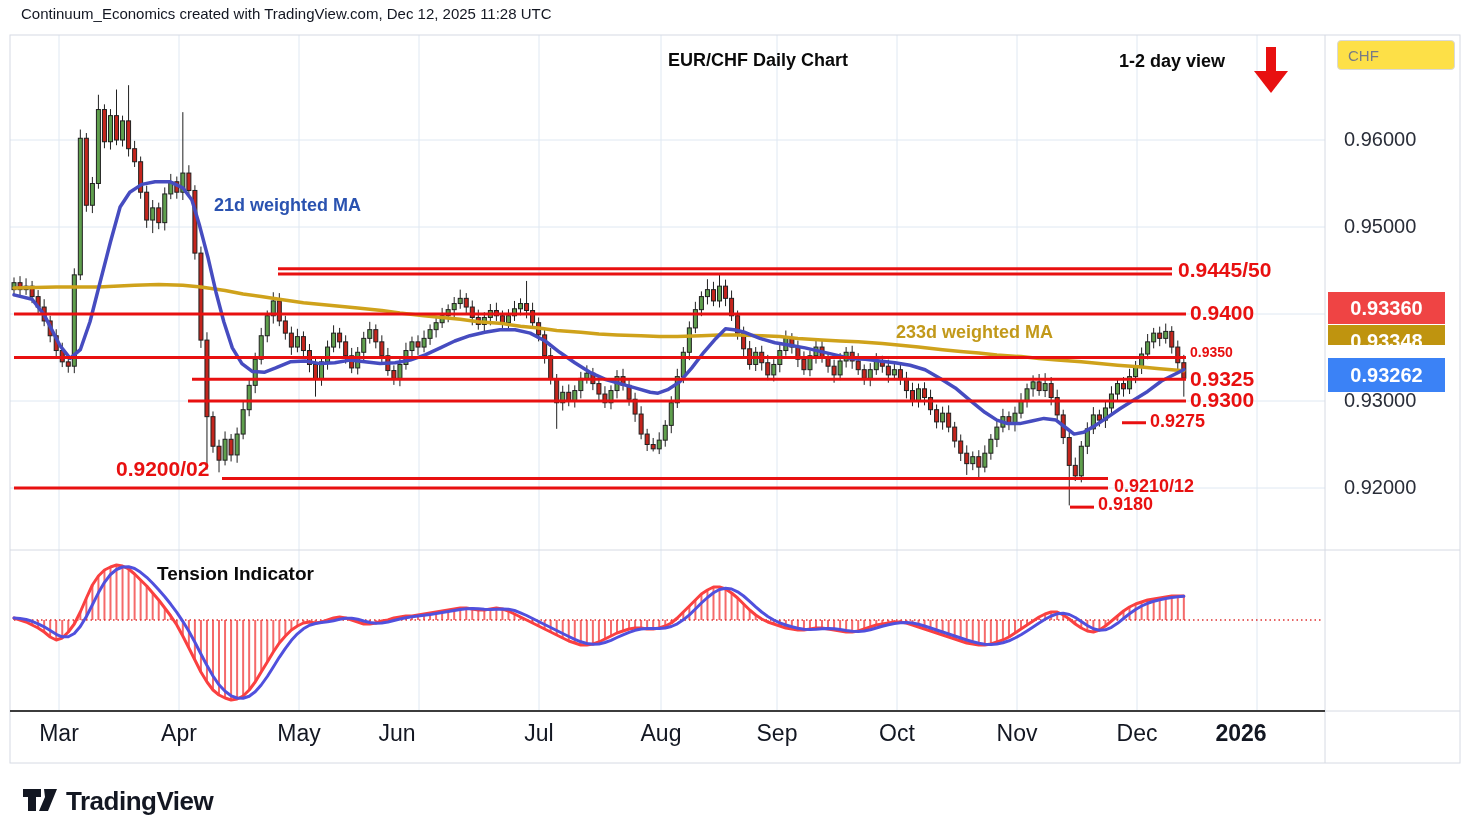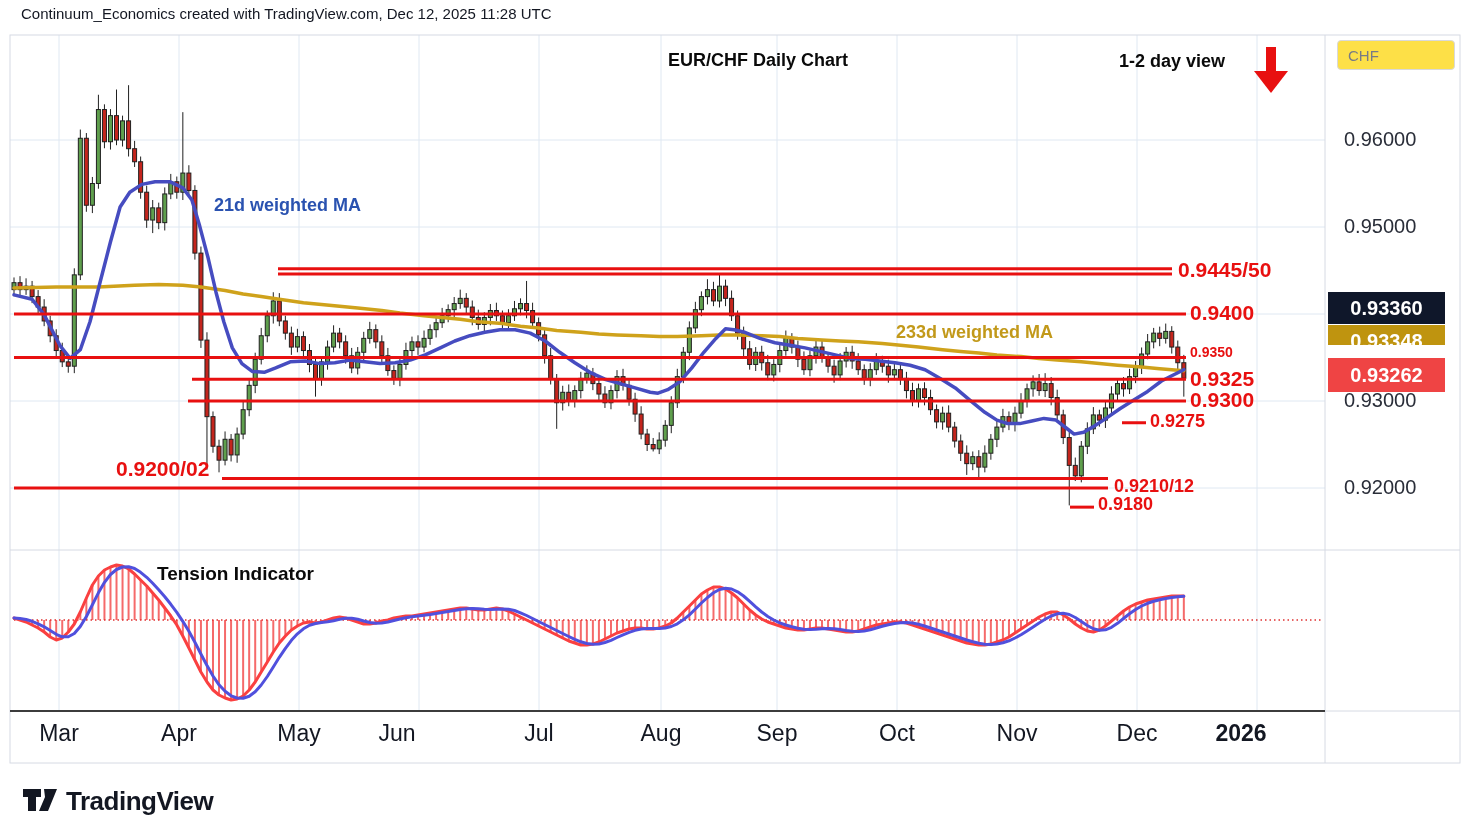--- a/index.html
+++ b/index.html
@@ -670,23 +670,23 @@
       <div class="abs lvl" style="left: 1190px; top: 367.23px; font-size: 21px;">0.9325</div>
       <div class="abs lvl" style="left: 1190px; top: 387.98px; font-size: 21px;">0.9300</div>
       <div class="abs lvl" style="left: 1150px; top: 410.59px; font-size: 18px;">0.9275</div>
       <div class="abs lvl" style="left: 1114px; top: 476.27px; font-size: 18px;">0.9210/12</div>
       <div class="abs lvl" style="left: 116px; top: 456.98px; font-size: 21px;">0.9200/02</div>
       <div class="abs lvl" style="left: 1098px; top: 493.98px; font-size: 18px;">0.9180</div>
       <div class="abs ptick" style="top: 128px;">0.96000</div>
       <div class="abs ptick" style="top: 215px;">0.95000</div>
       <div class="abs ptick" style="top: 389px;">0.93000</div>
       <div class="abs ptick" style="top: 476px;">0.92000</div>
-      <div class="abs badge" style="top: 292px; height: 32px; line-height: 32px; background: #0f172a;">0.93360</div>
+      <div class="abs badge" style="top: 292px; height: 32px; line-height: 32px; background: #ef4444;">0.93360</div>
       <div class="abs badge" style="top: 325px; height: 20px; line-height: 32px; background: rgb(191, 148, 15);">0.93348</div>
-      <div class="abs badge" style="top: 358px; height: 34px; line-height: 34px; background: #ef4444;">0.93262</div>
+      <div class="abs badge" style="top: 358px; height: 34px; line-height: 34px; background: #3b82f6;">0.93262</div>
       <div class="abs month" style="left: 14px; font-weight: 400;">Mar</div>
       <div class="abs month" style="left: 134px; font-weight: 400;">Apr</div>
       <div class="abs month" style="left: 254px; font-weight: 400;">May</div>
       <div class="abs month" style="left: 352px; font-weight: 400;">Jun</div>
       <div class="abs month" style="left: 494px; font-weight: 400;">Jul</div>
       <div class="abs month" style="left: 616px; font-weight: 400;">Aug</div>
       <div class="abs month" style="left: 732px; font-weight: 400;">Sep</div>
       <div class="abs month" style="left: 852px; font-weight: 400;">Oct</div>
       <div class="abs month" style="left: 972px; font-weight: 400;">Nov</div>
       <div class="abs month" style="left: 1092px; font-weight: 400;">Dec</div>

